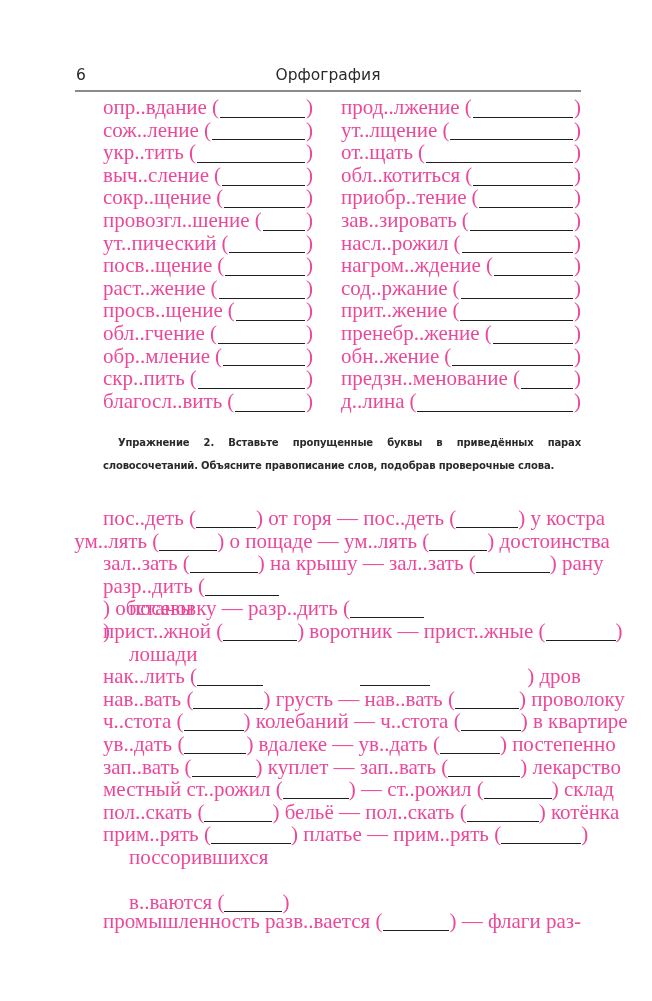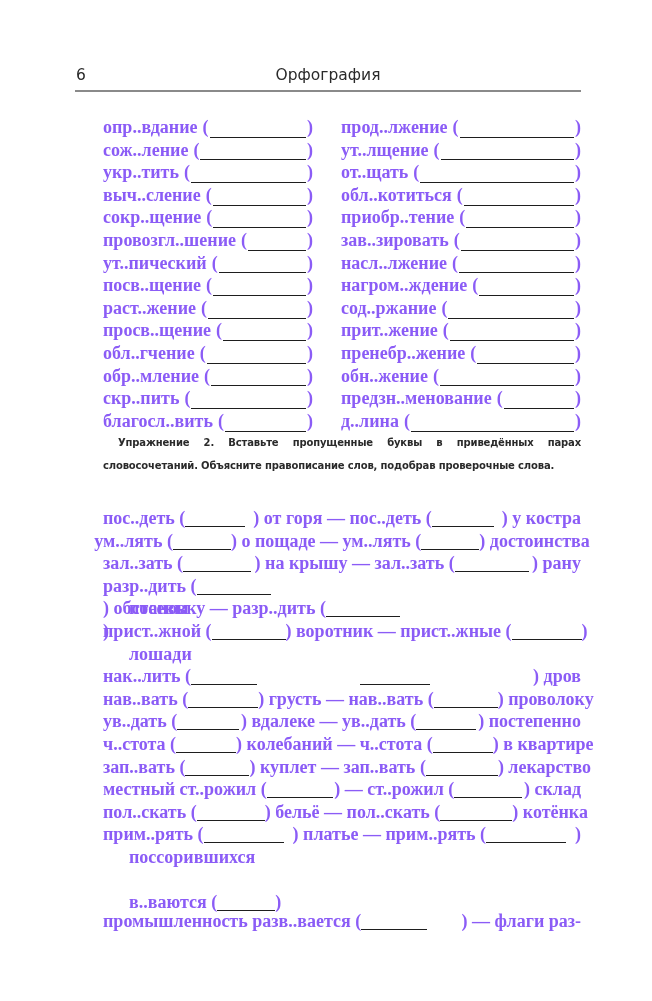--- a/index.html
+++ b/index.html
@@ -8,24 +8,24 @@
     color: #1e1e1e;
   }
   .header {
     position: absolute; left: 75px; top: 64px; width: 506px; height: 26px;
     border-bottom: 2px solid #8a8a8a;
     font-family: "DejaVu Sans", sans-serif; font-size: 15.5px; color: #2a2a2a;
   }
   .page-num { position: absolute; left: 1px; top: 2px; }
   .running-title { position: absolute; left: 0; right: 0; top: 2px; text-align: center; }
 
-  .serif { font-family: "Liberation Serif", serif; font-size: 18px; color: #8b5cf6; font-weight: bold; }
+  .serif { font-family: "Liberation Serif", serif; font-size: 21px; color: #ec4899; }
 
   .cols { position: absolute; left: 103px; top: 96px; width: 480px; }
-  .col { position: absolute; top: 0; margin-top: 20px; }
+  .col { position: absolute; top: 0; }
   .col.left { left: 0; width: 210px; }
   .col.right { left: 238px; width: 240px; }
   .word-row { display: flex; align-items: baseline; height: 22.6px; line-height: 22.6px; white-space: nowrap; }
   .word-row .w { margin-right: 5px; }
   .blank { flex: 1; display: flex; align-items: baseline; }
   .paren { }
   .line { flex: 1; border-bottom: 1px solid #1e1e1e; height: 16px; margin: 0 1px; align-self: center; transform: translateY(2px); }
 
   .task {
     position: absolute; left: 103px; top: 432px; width: 478px;
@@ -208,21 +208,21 @@
       </div>
       <div class="word-row">
         <span class="w">зав..зировать</span>
         <span class="blank">
           <span class="paren">(</span>
           <span class="line"></span>
           <span class="paren">)</span>
         </span>
       </div>
       <div class="word-row">
-        <span class="w">насл..лжение</span>
+        <span class="w">насл..рожил</span>
         <span class="blank">
           <span class="paren">(</span>
           <span class="line"></span>
           <span class="paren">)</span>
         </span>
       </div>
       <div class="word-row">
         <span class="w">нагром..ждение</span>
         <span class="blank">
           <span class="paren">(</span>
@@ -334,30 +334,30 @@
     </div>
     <div class="pair-line">
       <span style="display: flex; width: 100%; justify-content: space-between; align-items: baseline;">
         <span class="seg"><span>нав..вать (</span><span class="gap" style="width: 70px;"></span></span>
         <span class="seg"><span>) грусть — нав..вать (</span><span class="gap" style="width: 64px;"></span></span>
         <span class="seg"><span>) проволоку</span></span>
       </span>
     </div>
     <div class="pair-line">
       <span style="display: flex; width: 100%; justify-content: space-between; align-items: baseline;">
+        <span class="seg"><span>ч..стота (</span><span class="gap" style="width: 60px;"></span></span>
+        <span class="seg"><span>) колебаний — ч..стота (</span><span class="gap" style="width: 60px;"></span></span>
+        <span class="seg"><span>) в квартире</span></span>
+      </span>
+    </div>
+    <div class="pair-line">
+      <span style="display: flex; width: 100%; justify-content: space-between; align-items: baseline;">
         <span class="seg"><span>ув..дать (</span><span class="gap" style="width: 62px;"></span></span>
         <span class="seg"><span>) вдалеке — ув..дать (</span><span class="gap" style="width: 60px;"></span></span>
         <span class="seg"><span>) постепенно</span></span>
-      </span>
-    </div>
-    <div class="pair-line">
-      <span style="display: flex; width: 100%; justify-content: space-between; align-items: baseline;">
-        <span class="seg"><span>ч..стота (</span><span class="gap" style="width: 60px;"></span></span>
-        <span class="seg"><span>) колебаний — ч..стота (</span><span class="gap" style="width: 60px;"></span></span>
-        <span class="seg"><span>) в квартире</span></span>
       </span>
     </div>
     <div class="pair-line">
       <span style="display: flex; width: 100%; justify-content: space-between; align-items: baseline;">
         <span class="seg"><span>зап..вать (</span><span class="gap" style="width: 64px;"></span></span>
         <span class="seg"><span>) куплет — зап..вать (</span><span class="gap" style="width: 72px;"></span></span>
         <span class="seg"><span>) лекарство</span></span>
       </span>
     </div>
     <div class="pair-line">

